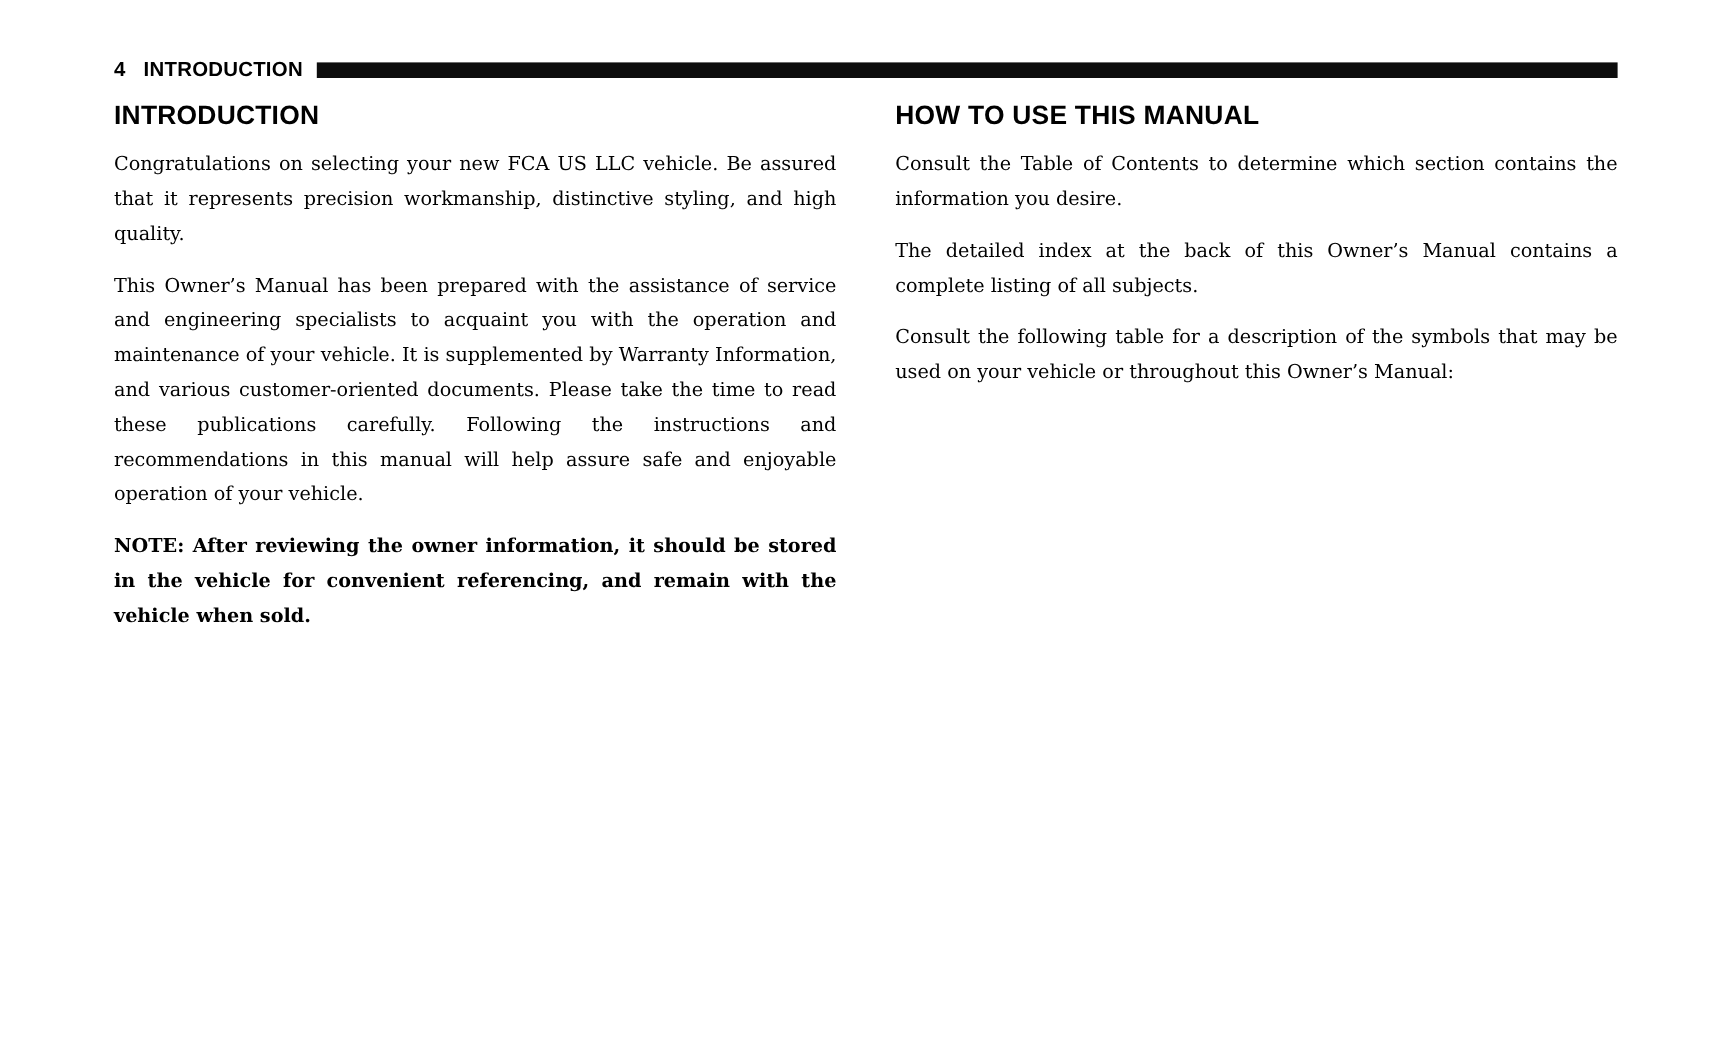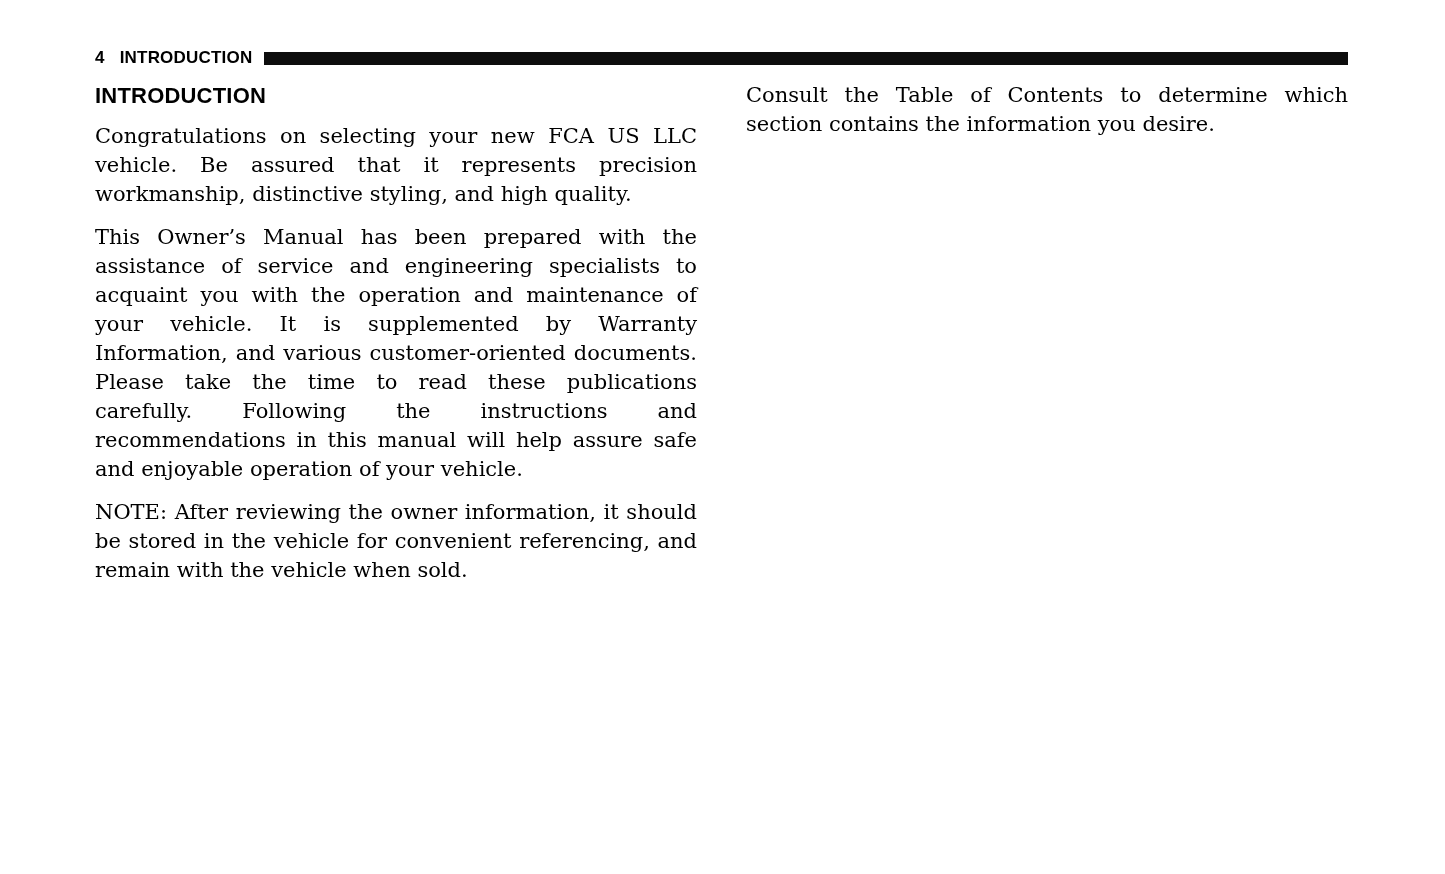--- a/index.html
+++ b/index.html
@@ -46,27 +46,27 @@
   }
   .col-heading {
     font-family: "Liberation Sans", "DejaVu Sans", sans-serif;
     font-weight: bold;
     font-size: 22px;
     letter-spacing: 0.2px;
     margin-bottom: 13px;
     margin-top: 2px;
   }
   .body-para {
-    font-size: 21px;
+    font-size: 16px;
     line-height: 29px;
     text-align: justify;
     margin-bottom: 14px;
   }
   .note-para {
-    font-weight: normal;
+    font-weight: bold;
   }
 </style>
 </head>
 <body>
 
 <div class="page">
 
   <header class="page-header">
     <span class="page-number">4</span>
     <span class="page-section">INTRODUCTION</span>
@@ -76,18 +76,21 @@
   <main class="columns">
 
     <section class="column">
       <h1 class="col-heading">INTRODUCTION</h1>
       <p class="body-para">Congratulations on selecting your new FCA US LLC vehicle. Be assured that it represents precision workmanship, distinctive styling, and high quality.</p>
       <p class="body-para">This Owner’s Manual has been prepared with the assistance of service and engineering specialists to acquaint you with the operation and maintenance of your vehicle. It is supplemented by Warranty Information, and various customer-oriented documents. Please take the time to read these publications carefully. Following the instructions and recommendations in this manual will help assure safe and enjoyable operation of your vehicle.</p>
       <p class="body-para note-para">NOTE:  After reviewing the owner information, it should be stored in the vehicle for convenient referencing, and remain with the vehicle when sold.</p>
     </section>
 
     <section class="column">
+      <h1 class="col-heading">HOW TO USE THIS MANUAL</h1>
       <p class="body-para">Consult the Table of Contents to determine which section contains the information you desire.</p>
+      <p class="body-para">The detailed index at the back of this Owner’s Manual contains a complete listing of all subjects.</p>
+      <p class="body-para">Consult the following table for a description of the symbols that may be used on your vehicle or throughout this Owner’s Manual:</p>
     </section>
 
   </main>
 
 </div>
 
 </body></html>

